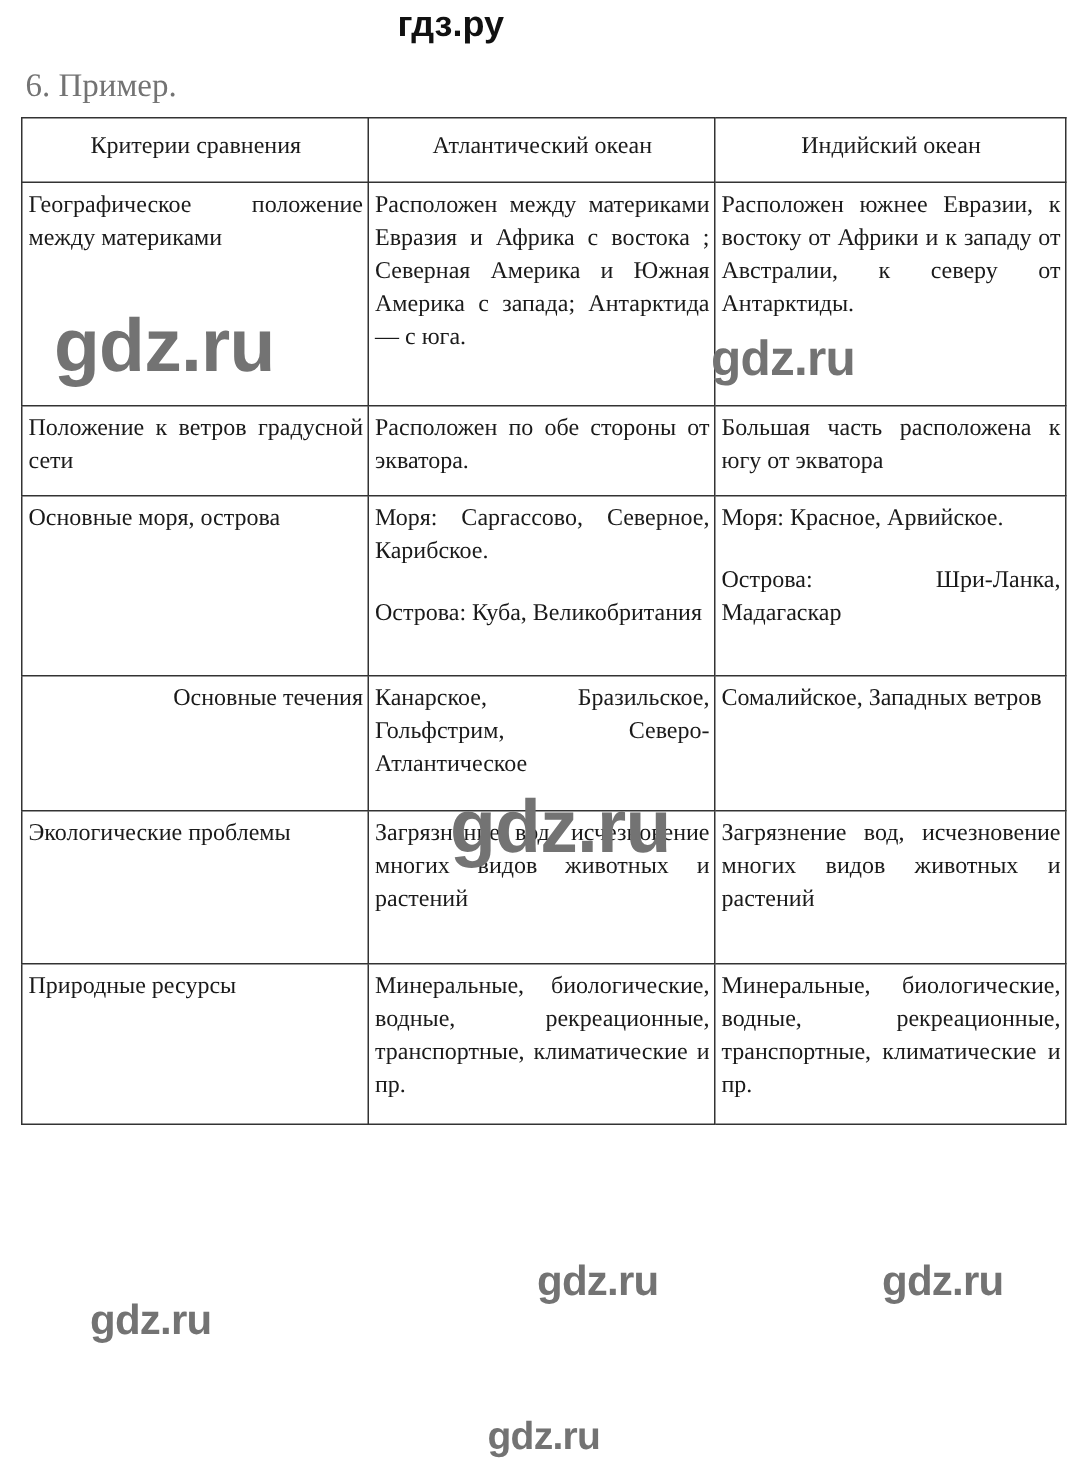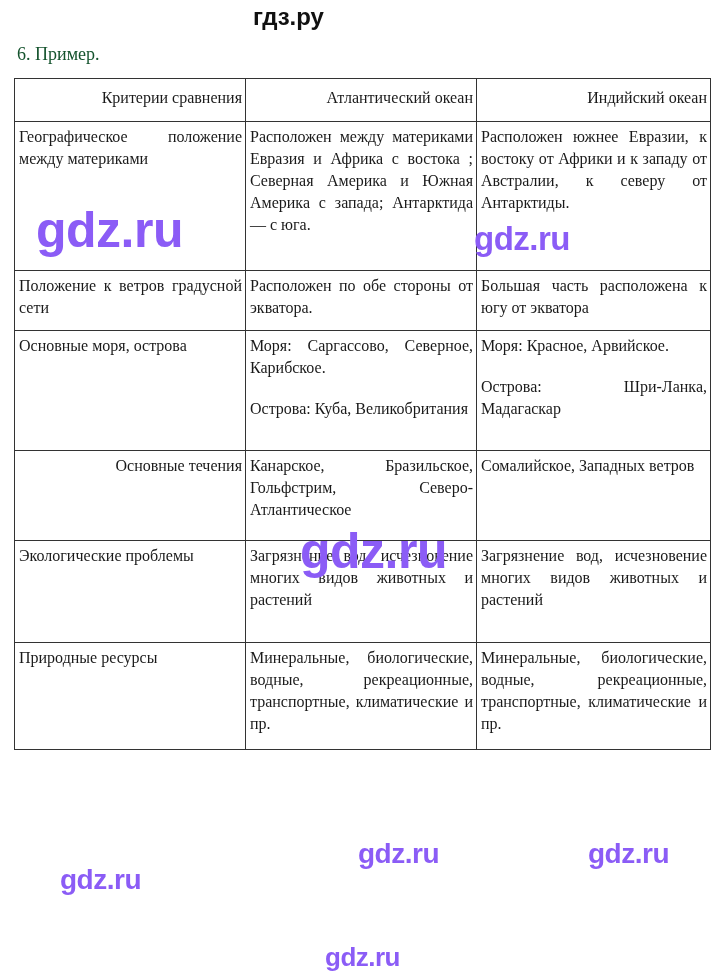--- a/index.html
+++ b/index.html
@@ -1,25 +1,25 @@
 <!DOCTYPE html>
 <html><head>
 <meta charset="utf-8">
 <style>
   html, body { margin:0; padding:0; background:#ffffff; }
   body { width:720px; height:973px; position:relative; overflow:hidden; color:#1a1a1a; }
-  .site-header { position:absolute; top:0; left:0; width:577px; text-align:center;
+  .site-header { position:absolute; top:0; left:12px; width:577px; text-align:center;
     font-family:"Liberation Sans", sans-serif; font-weight:bold; font-size:24px; line-height:30px; top:2px; color:#111; }
-  .task-title { position:absolute; left:17px; top:44px; font-family:"Liberation Serif", serif; font-size:18px; color:#14532d; }
+  .task-title { position:absolute; left:17px; top:44px; font-family:"Liberation Serif", serif; font-size:22px; color:#737373; }
   table.cmp { position:absolute; left:14px; top:78px; width:696px; border-collapse:collapse; table-layout:fixed;
     font-family:"Liberation Serif", serif; font-size:16px; line-height:22px; color:#1a1a1a; }
   table.cmp td, table.cmp th { border:1.5px solid #333; vertical-align:top; padding:4px 3px 0 4px; text-align:justify; font-weight:normal; }
-  table.cmp th { text-align:right; vertical-align:top; padding-top:8px; }
+  table.cmp th { text-align:center; vertical-align:top; padding-top:8px; }
   .p2 { margin-top:19px; }
-  .wm { position:absolute; font-family:"Liberation Sans", sans-serif; font-weight:bold; color:#8b5cf6; letter-spacing:-0.5px; line-height:1; }
+  .wm { position:absolute; font-family:"Liberation Sans", sans-serif; font-weight:bold; color:#737373; letter-spacing:-0.5px; line-height:1; }
 </style>
 </head>
 <body>
 
 <div class="site-header">гдз.ру</div>
 <div class="task-title">6. Пример.</div>
 
 <table class="cmp">
   <colgroup>
       <col style="width:231px">

